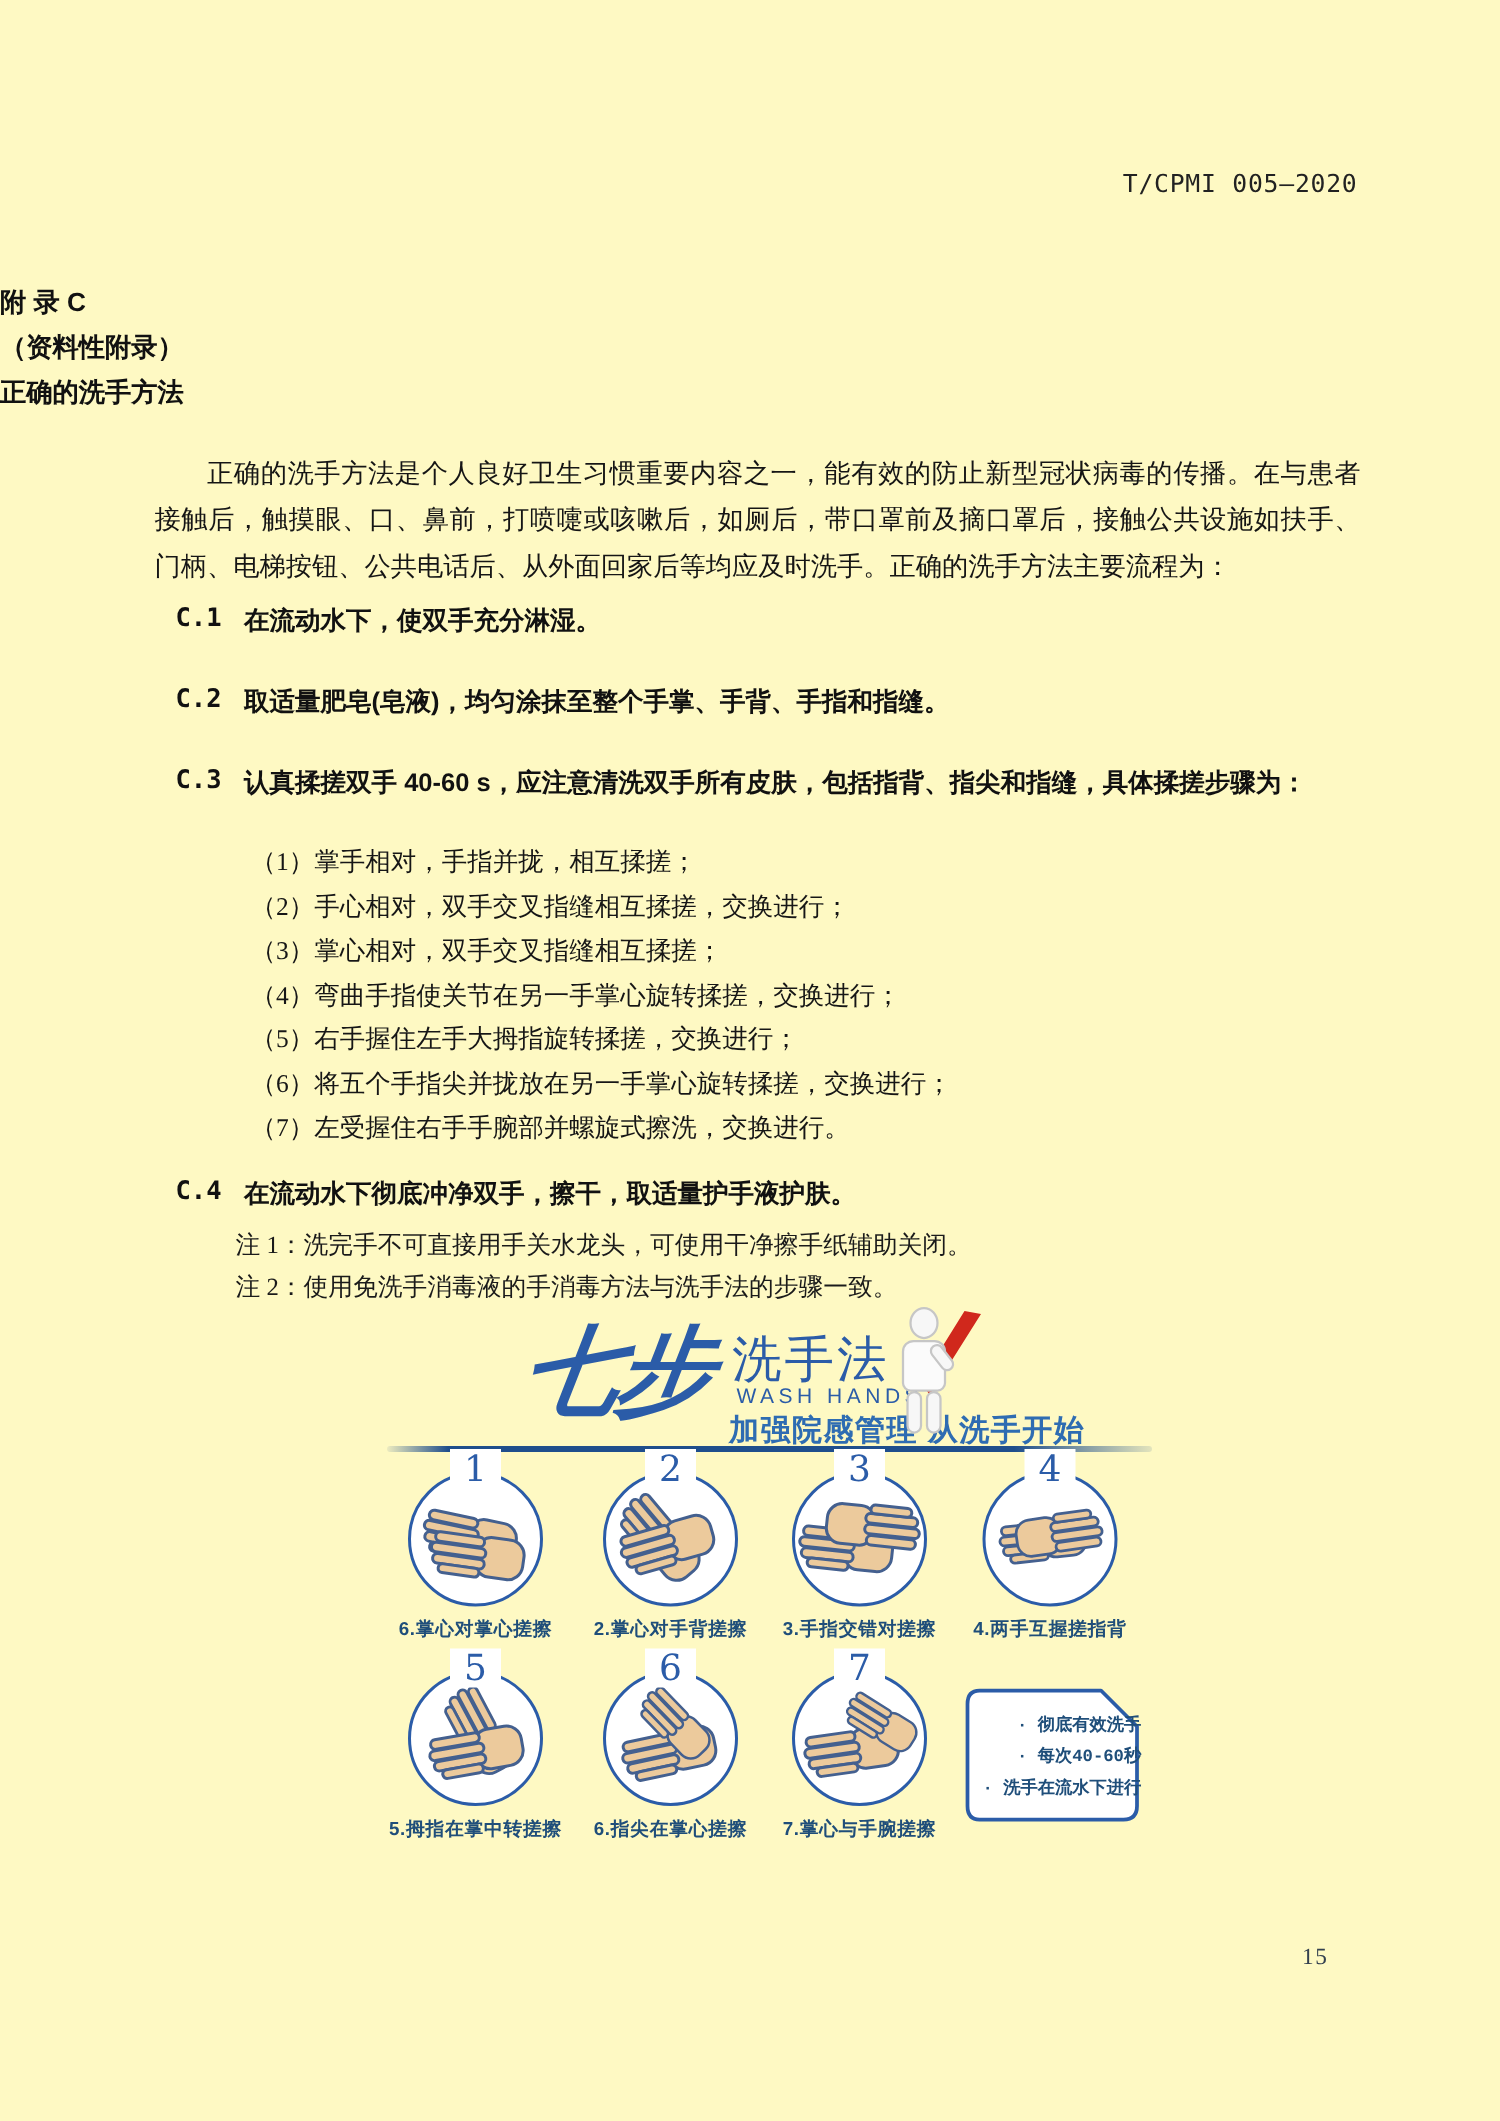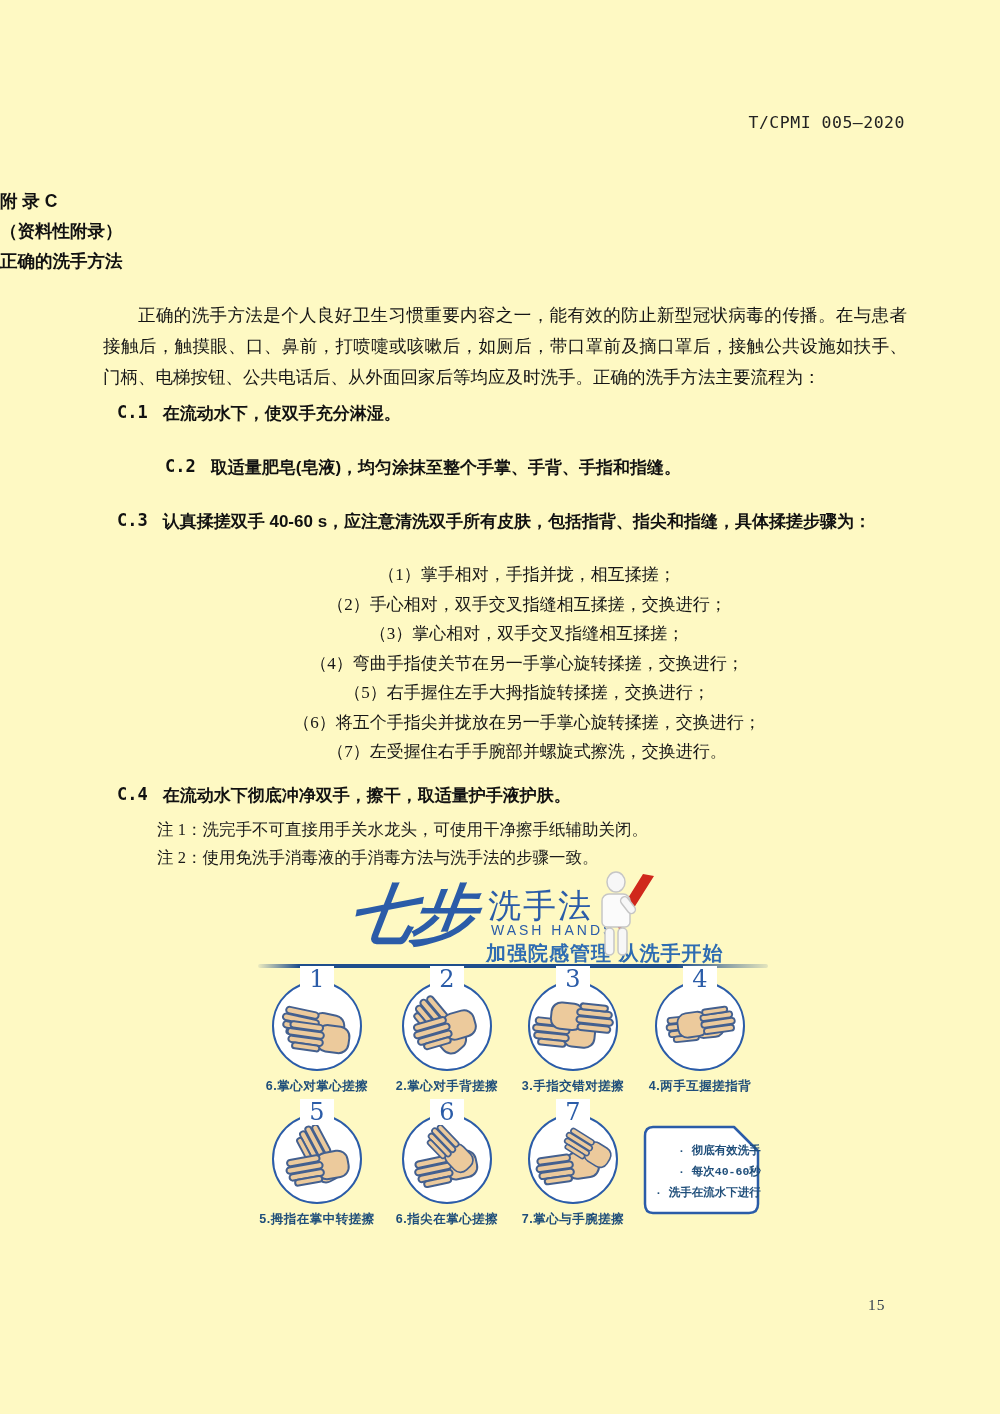--- a/index.html
+++ b/index.html
@@ -25,25 +25,25 @@
     font-size:17.5px; line-height:31px; text-align:justify;
     text-indent:2em; color:#151515;margin-top:20px;
   }
   .clause {
     position:absolute; left:117px; width:790px;
     font-family:"Liberation Sans", sans-serif; font-weight:700;
     font-size:17px; color:#111; display:flex; gap:15px;
     white-space:nowrap;
   }
   .clause .cid { font-family:"DejaVu Sans Mono", monospace; font-weight:700; }
-  .clause-c1 { top:402px; } .clause-c2 { top:456px;margin-left:48px; }
+  .clause-c1 { top:402px; } .clause-c2 { top:456px; }
   .clause-c3 { top:510px; } .clause-c4 { top:768px;margin-top:16px; }
   .rub-steps {
     position:absolute; top:560px; left:167px; width:720px;
-    list-style:none; font-size:17px; line-height:29.5px; color:#161616;text-align:center;
+    list-style:none; font-size:17px; line-height:29.5px; color:#161616;
   }
   .notes {
     position:absolute; top:816px; left:157px; width:720px;
     font-size:16.5px; line-height:28px; color:#1a1a1a;
   }
   .page-number {
     position:absolute; top:1296px; left:868px;
     font-size:15.5px; color:#33404f; letter-spacing:1px;
   }
   

